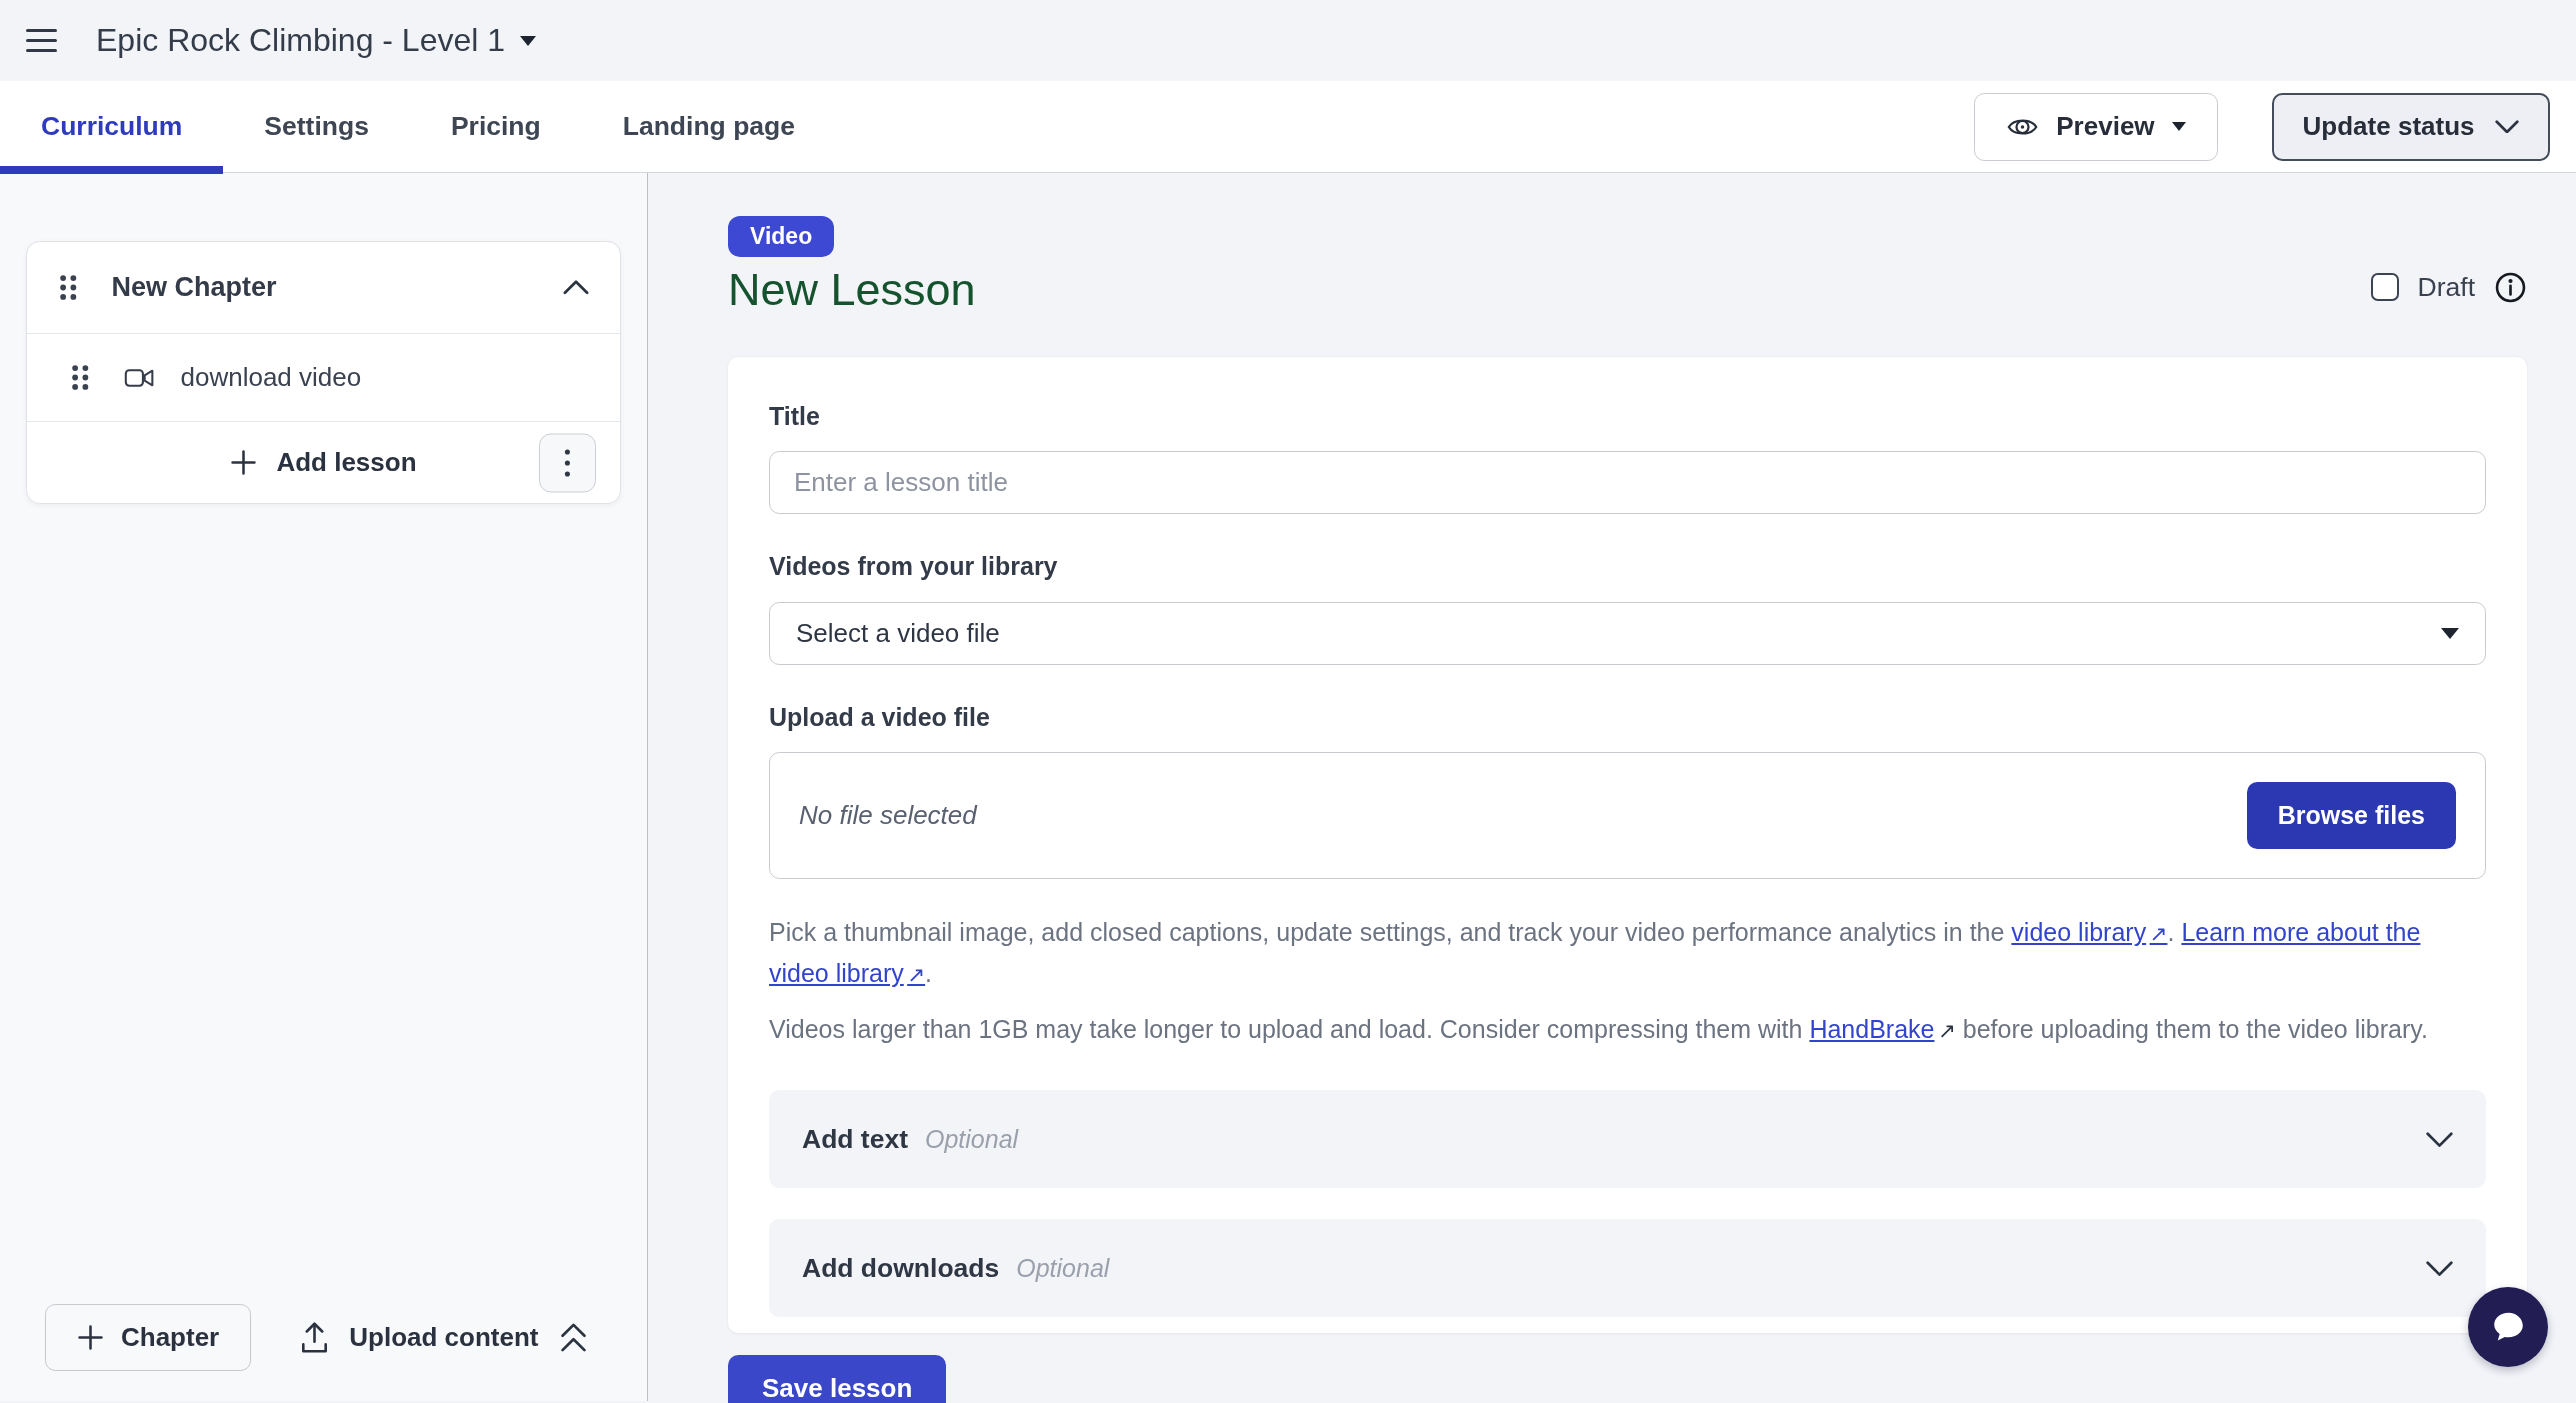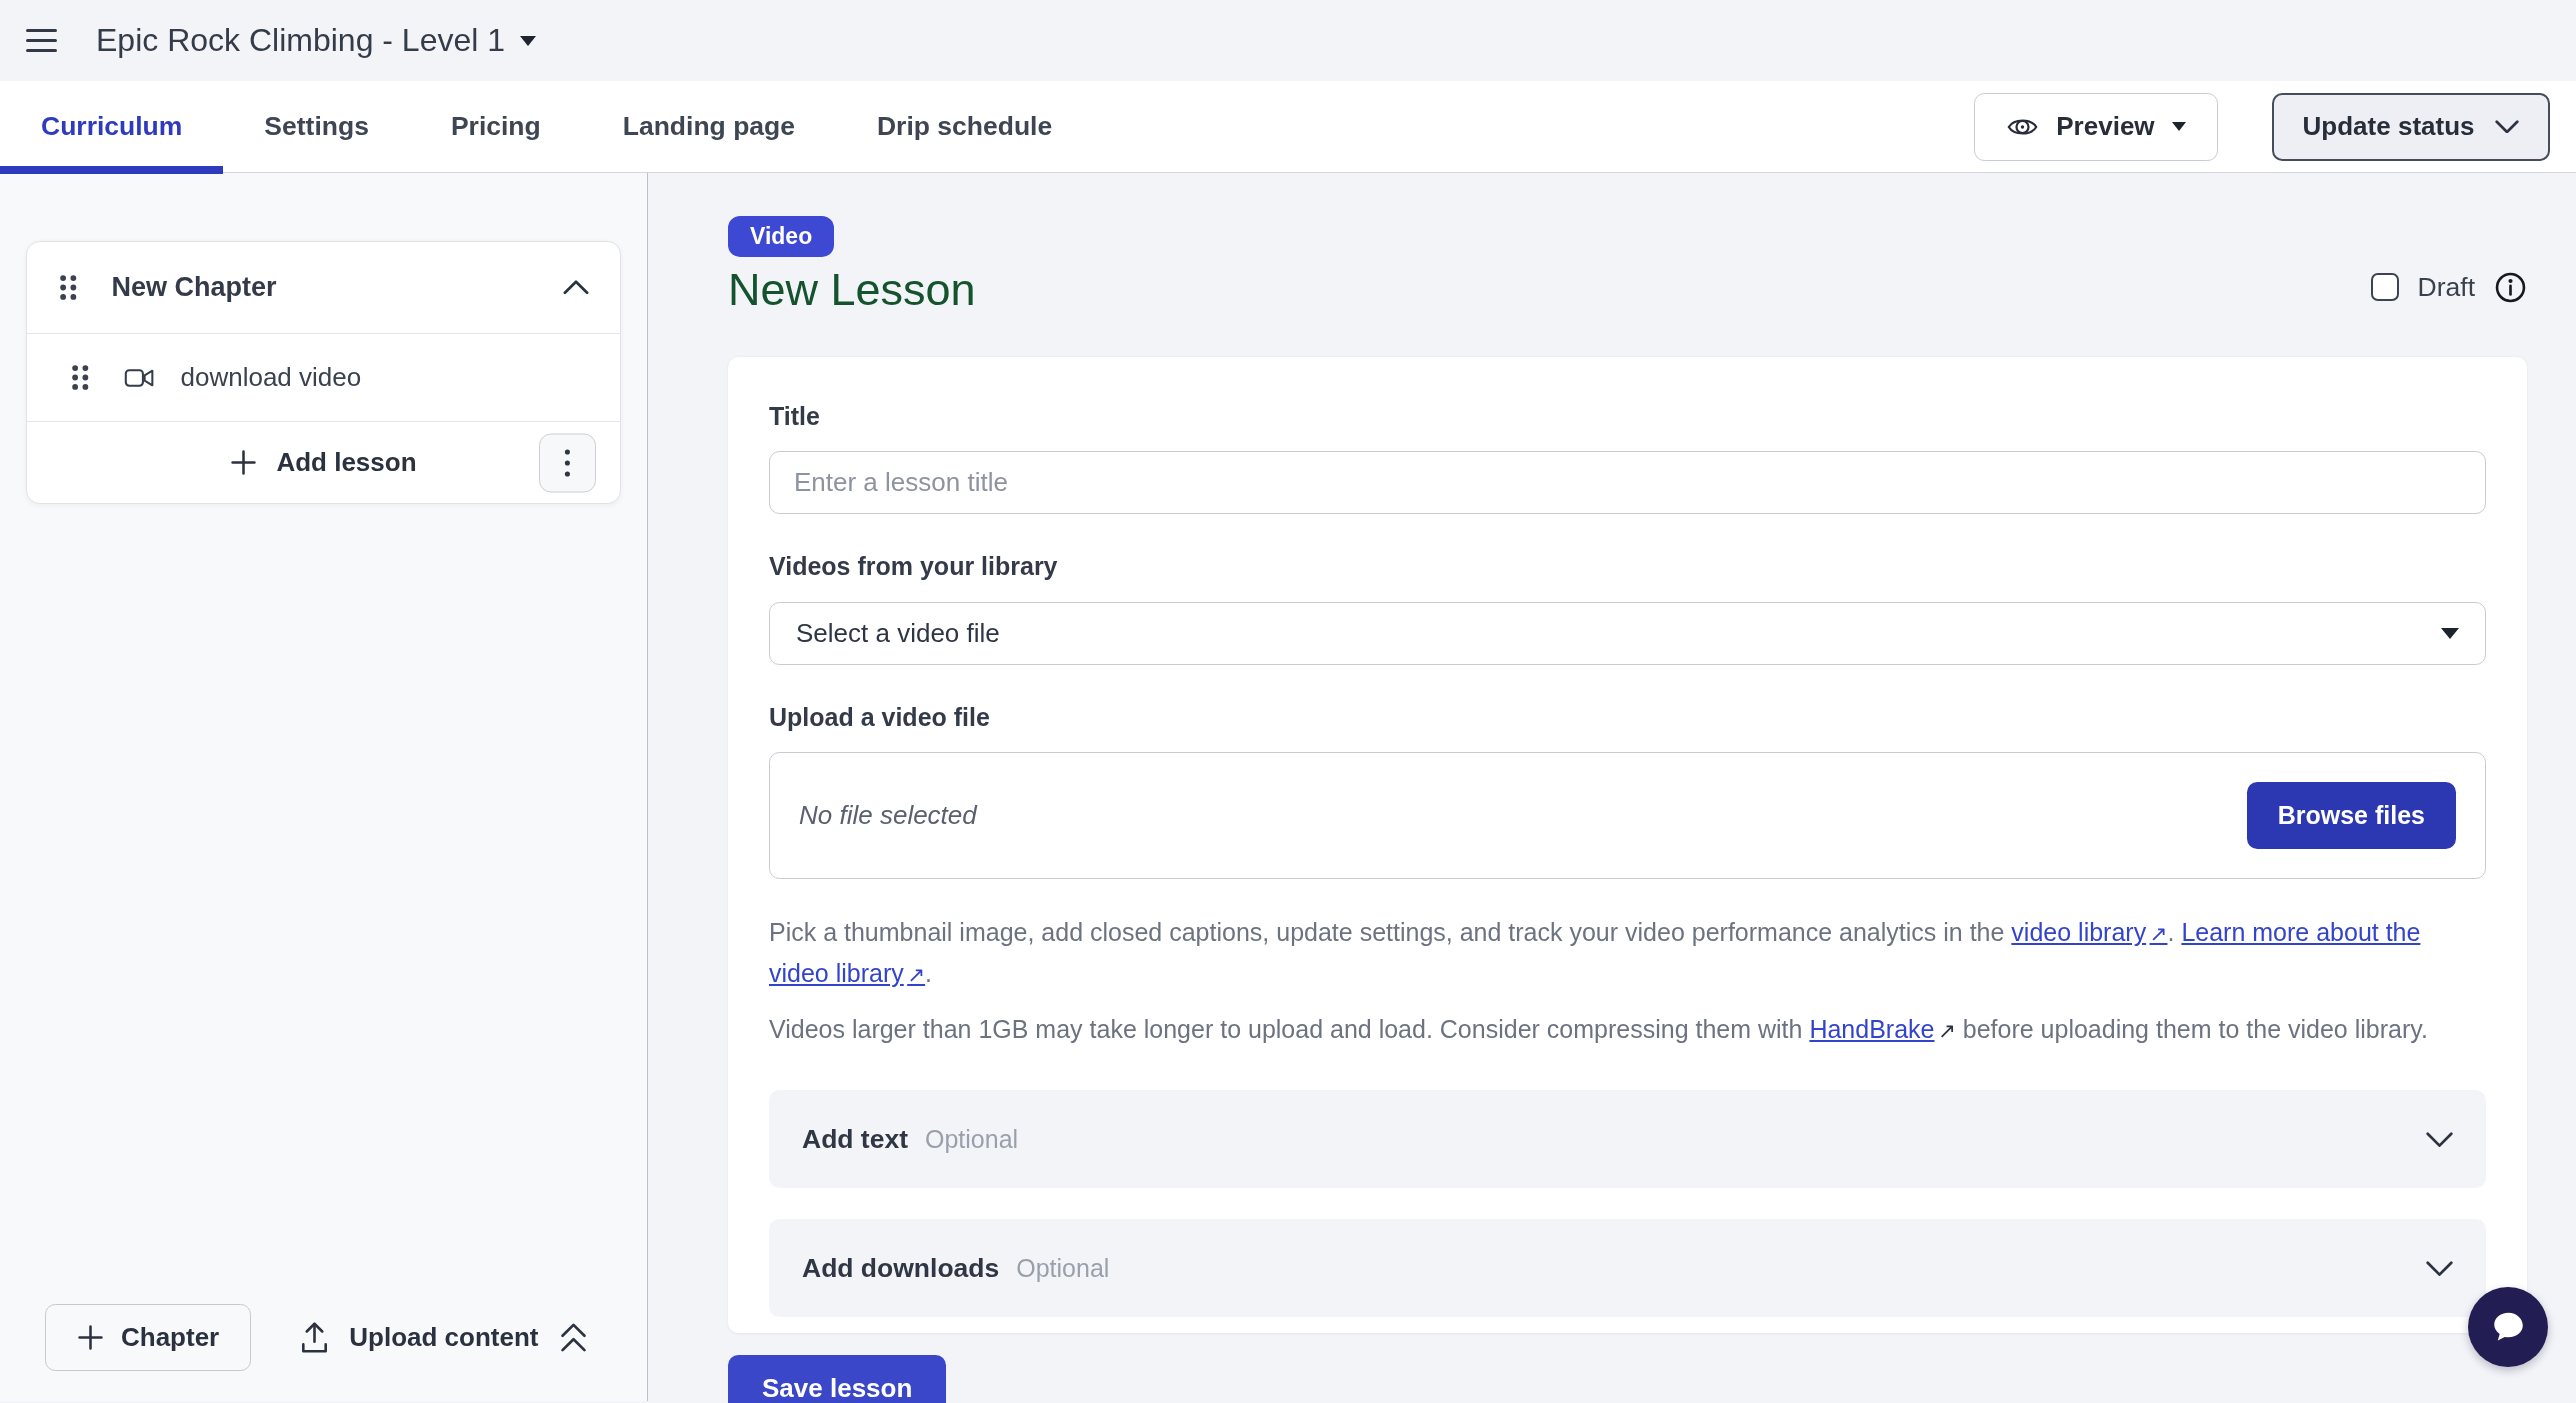--- a/index.html
+++ b/index.html
@@ -70,21 +70,21 @@
   .no-file { font-style:italic; font-size:26px; color:#596070; }
   .btn-browse { height:67px; padding:0 31px; background:#2c38b2; color:#ffffff; border:none; border-radius:10.3px; font-size:25px; font-weight:700; font-family:inherit; }
   .help { margin-top:34px; font-size:25px; line-height:39px; color:#6c7380; }
   .help + .help { margin-top:15.4px; }
   .help a { color:#3344cc; text-decoration:underline; cursor:pointer; }
   .ext-arrow { font-size:21.4px; margin-left:3.4px; }
   .ext-arrow.dark { color:#2b3340; text-decoration:none; display:inline-block; }
   .collapse-section { margin-top:39px; background:#f3f4f8; border-radius:10.3px; height:98px; display:flex; align-items:center; padding:0 33px; cursor:pointer; }
   .collapse-section + .collapse-section { margin-top:31px; }
   .section-label { font-size:26.5px; font-weight:600; color:#2f3744; }
-  .optional { font-size:25px; color:#9aa0ab; margin-left:17px; }
+  .optional { font-style:italic; font-size:25px; color:#9aa0ab; margin-left:17px; }
   .section-chevron { margin-left:auto; display:flex; }
 
   .btn-save { margin-top:21.4px; height:68px; padding:0 34px; background:#3a47c9; color:#ffffff; border:none; border-radius:10.3px; font-size:26px; font-weight:700; font-family:inherit; cursor:pointer; }
 
   
   .chat-launcher { position:absolute; right:28px; bottom:34px; width:80px; height:80px; border-radius:50%; background:#221d53; display:flex; align-items:center; justify-content:center; cursor:pointer; box-shadow:0 3.4px 8.6px rgba(20,20,50,.25); }
 
   svg { display:block; }
 </style>
 </head>
@@ -100,21 +100,20 @@
     <span>Epic Rock Climbing - Level 1</span>
     <span class="caret-down"></span>
   </div>
 </header>
 
 <nav class="tabbar">
   <div class="tab active">Curriculum</div>
   <div class="tab">Settings</div>
   <div class="tab">Pricing</div>
   <div class="tab">Landing page</div>
-  <div class="tab">Drip schedule</div>
   <div class="tabbar-actions">
     <button class="btn btn-preview">
       <span>
         <svg width="33" height="24" viewBox="0 0 38 28">
             <path d="M3 14 C9 4 29 4 35 14 C29 24 9 24 3 14 Z" fill="none" stroke="#272e3a" stroke-width="2.6"></path>
             <circle cx="19" cy="14" r="7" fill="none" stroke="#272e3a" stroke-width="2.6"></circle>
             <circle cx="19" cy="14" r="2" fill="#272e3a"></circle>
           </svg>
       </span>
       <span>Preview</span>

